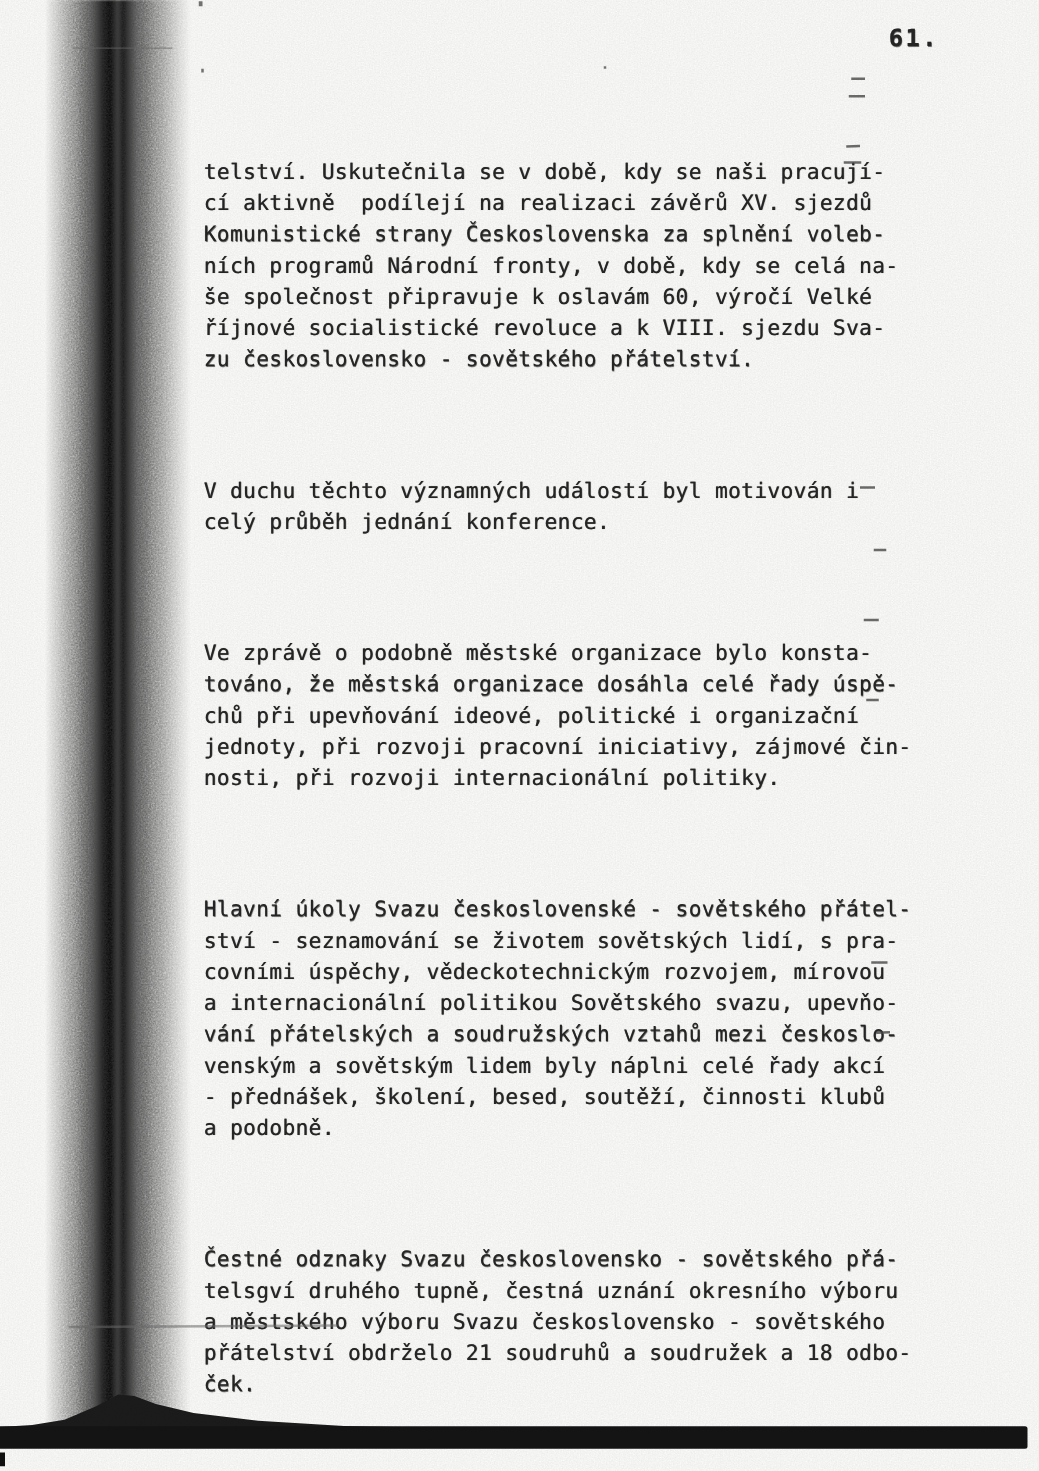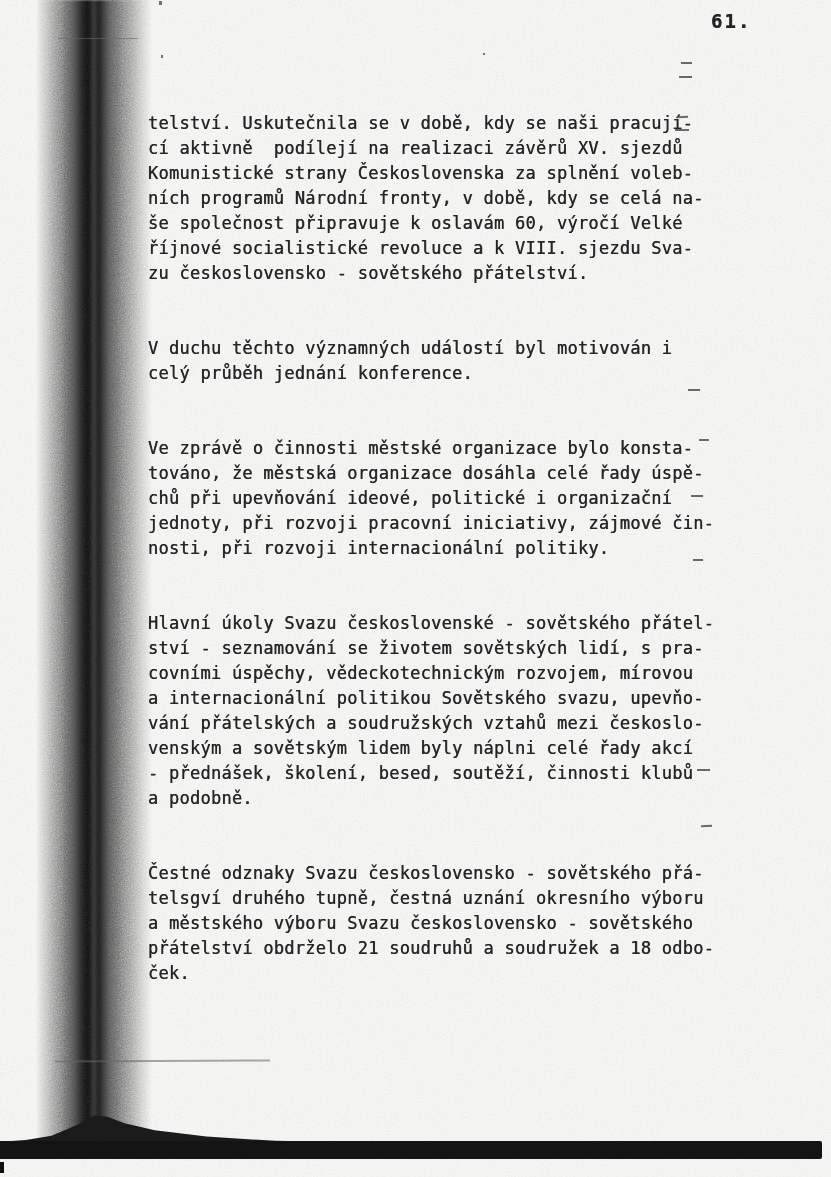--- a/index.html
+++ b/index.html
@@ -14,23 +14,23 @@
   
   .typewriter{
     text-shadow:0.35px 0.3px 0.55px rgba(25,25,25,.65), -0.2px 0 0.4px rgba(25,25,25,.3);
     -webkit-font-smoothing:antialiased;
   }
   .body-text{
     position:absolute;left:148px;top:61px;width:620px;
     font-size:17px;line-height:25px;letter-spacing:.25px;
     white-space:pre-wrap;
   }
-  .body-text p{margin:0;padding:0;}
+  .body-text p{margin:15px;padding:0;}
   .page-number{
-    position:absolute;left:711px;top:10px;
+    position:absolute;left:711px;top:20px;
     font-size:19px;font-weight:bold;letter-spacing:2px;
   }
   .margin-note{
     position:absolute;left:710px;top:72px;width:118px;
     font-size:14px;line-height:15.5px;letter-spacing:.2px;
     white-space:pre-wrap;
   }
   
   .gutter-shade{
     position:absolute;left:36px;top:0;width:116px;height:1150px;
@@ -95,21 +95,21 @@
   <div class="body-text typewriter">
     <p>telství. Uskutečnila se v době, kdy se naši pracují-
 cí aktivně  podílejí na realizaci závěrů XV. sjezdů
 Komunistické strany Československa za splnění voleb-
 ních programů Národní fronty, v době, kdy se celá na-
 še společnost připravuje k oslavám 60, výročí Velké
 říjnové socialistické revoluce a k VIII. sjezdu Sva-
 zu československo - sovětského přátelství.</p>
     <p>V duchu těchto významných událostí byl motivován i
 celý průběh jednání konference.</p>
-    <p>Ve zprávě o činnosti městské organizace bylo konsta-
+    <p>Ve zprávě o podobně městské organizace bylo konsta-
 továno, že městská organizace dosáhla celé řady úspě-
 chů při upevňování ideové, politické i organizační
 jednoty, při rozvoji pracovní iniciativy, zájmové čin-
 nosti, při rozvoji internacionální politiky.</p>
     <p>Hlavní úkoly Svazu československé - sovětského přátel-
 ství - seznamování se životem sovětských lidí, s pra-
 covními úspěchy, vědeckotechnickým rozvojem, mírovou
 a internacionální politikou Sovětského svazu, upevňo-
 vání přátelských a soudružských vztahů mezi českoslo-
 venským a sovětským lidem byly náplni celé řady akcí

